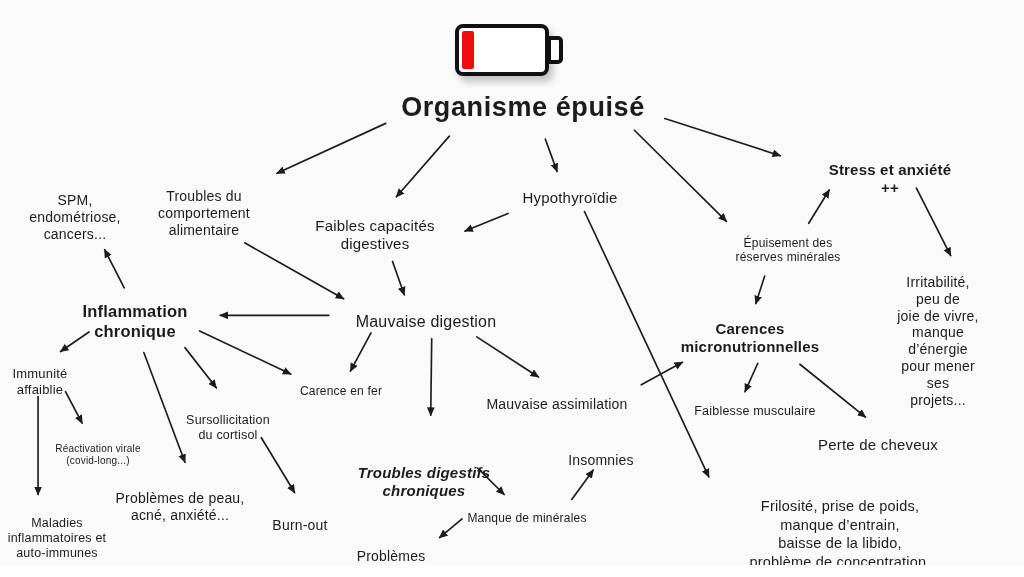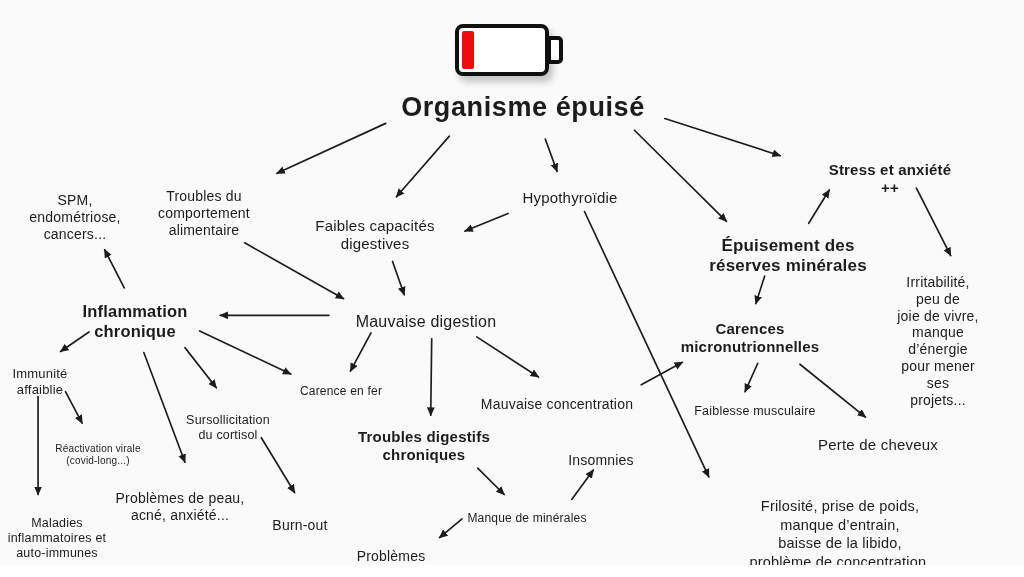--- a/index.html
+++ b/index.html
@@ -68,21 +68,21 @@
     height: 20px;
     border: 4px solid #101010;
     border-radius: 2px 5px 5px 2px;
     background: #ffffff;
   }
   
   .fs10 { font-size: 10px; }
   .fs12 { font-size: 12px; }
   .fs125 { font-size: 12.5px; }
   .fs13 { font-size: 13px; }
-  .fs135 { font-size: 17px; font-weight: bold; }
+  .fs135 { font-size: 12px; }
   .fs14 { font-size: 14px; }
   .fs145 { font-size: 14.5px; line-height: 1.28; }
   .fs15 { font-size: 15px; }
   .fs16 { font-size: 16px; }
   .fs165 { font-size: 16.5px; }
 </style>
 </head>
 <body>
 
 <div class="stage">
@@ -162,31 +162,31 @@
   <div class="node fs16" style="left:426px; top:312px;">Mauvaise digestion</div>
 
   <div class="node bold fs15" style="left:750px; top:320px;">Carences
 micronutrionnelles</div>
 
   <div class="node fs13" style="left:40px; top:366px;">Immunité
 affaiblie</div>
 
   <div class="node fs12" style="left:341px; top:384px;">Carence en fer</div>
 
-  <div class="node fs14" style="left:557px; top:396px;">Mauvaise concentration</div>
+  <div class="node fs14" style="left:557px; top:396px;">Mauvaise assimilation</div>
 
   <div class="node fs125" style="left:755px; top:404px;">Faiblesse musculaire</div>
 
   <div class="node fs125" style="left:228px; top:413px;">Sursollicitation
 du cortisol</div>
 
   <div class="node fs10" style="left:98px; top:443px;">Réactivation virale
 (covid-long...)</div>
 
-  <div class="node bold fs15" style="left:424px; top:428px;">Troubles digestifs
+  <div class="node bold fs15" style="left:424px; top:464px;font-style:italic;">Troubles digestifs
 chroniques</div>
 
   <div class="node fs14" style="left:601px; top:452px;">Insomnies</div>
 
   <div class="node fs15" style="left:878px; top:436px;">Perte de cheveux</div>
 
   <div class="node fs125" style="left:57px; top:516px;">Maladies
 inflammatoires et
 auto-immunes</div>
 

